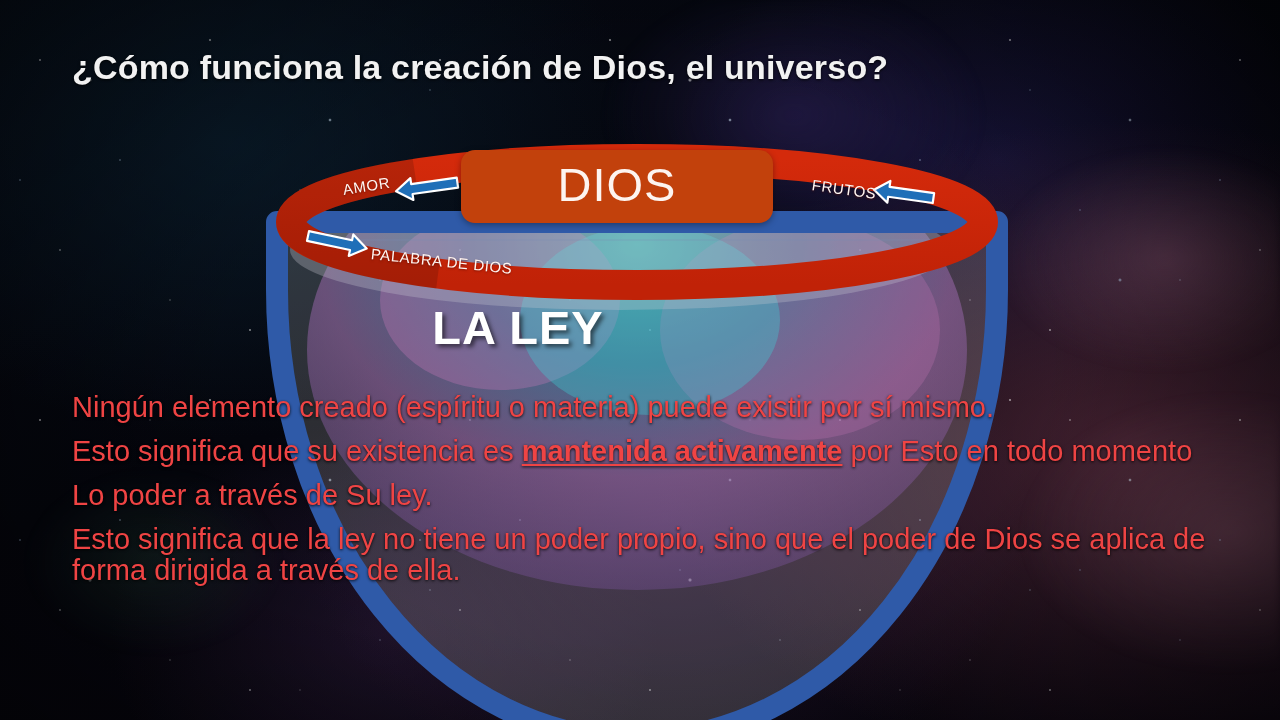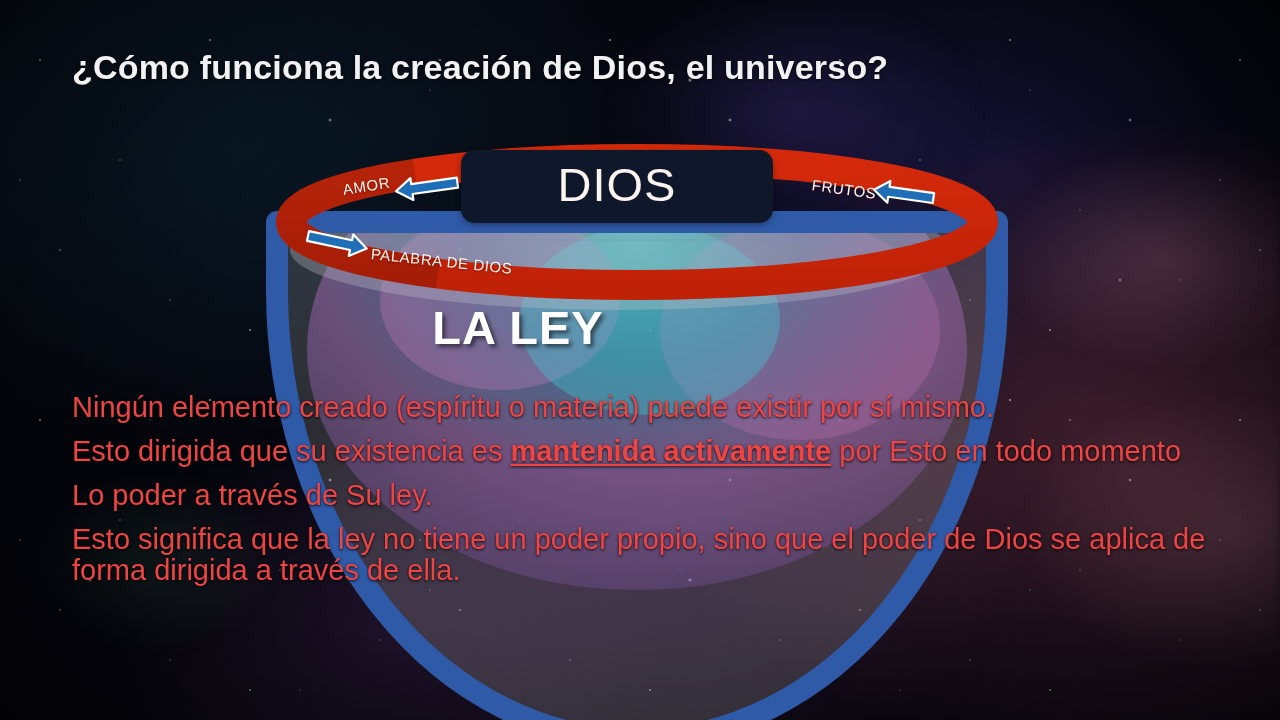--- a/index.html
+++ b/index.html
@@ -95,21 +95,21 @@
     height: 720px;
   }
   .dg-svg { position: absolute; left: 0; top: 0; }
 
   #dios-box {
     position: absolute;
     left: 461px;
     top: 150px;
     width: 312px;
     height: 73px;
-    background: #0f172a;
+    background: #c2410c;
     border-radius: 14px;
     display: flex;
     align-items: center;
     justify-content: center;
     box-shadow: 0 2px 6px rgba(0,0,0,0.35);
   }
   #dios-label {
     color: #fdf4f0;
     font-size: 47px;
     font-weight: 400;
@@ -235,18 +235,18 @@
 
     <div class="ring-label" id="label-amor">AMOR</div>
     <div class="ring-label" id="label-frutos">FRUTOS</div>
     <div class="ring-label" id="label-palabra">PALABRA DE DIOS</div>
 
     <div id="la-ley">LA LEY</div>
   </div>
 
   <div id="body-text">
       <div class="para"><span>Ningún elemento creado (espíritu o materia) puede existir por sí mismo.</span></div>
-      <div class="para"><span>Esto dirigida que su existencia es </span><span class="emph">mantenida activamente</span><span> por Esto en todo momento</span></div>
+      <div class="para"><span>Esto significa que su existencia es </span><span class="emph">mantenida activamente</span><span> por Esto en todo momento</span></div>
       <div class="para"><span>Lo poder a través de Su ley.</span></div>
       <div class="para"><span>Esto significa que la ley no tiene un poder propio, sino que el poder de Dios se aplica de forma dirigida a través de ella.</span></div>
     </div>
 
 </div>
 
 </body></html>

